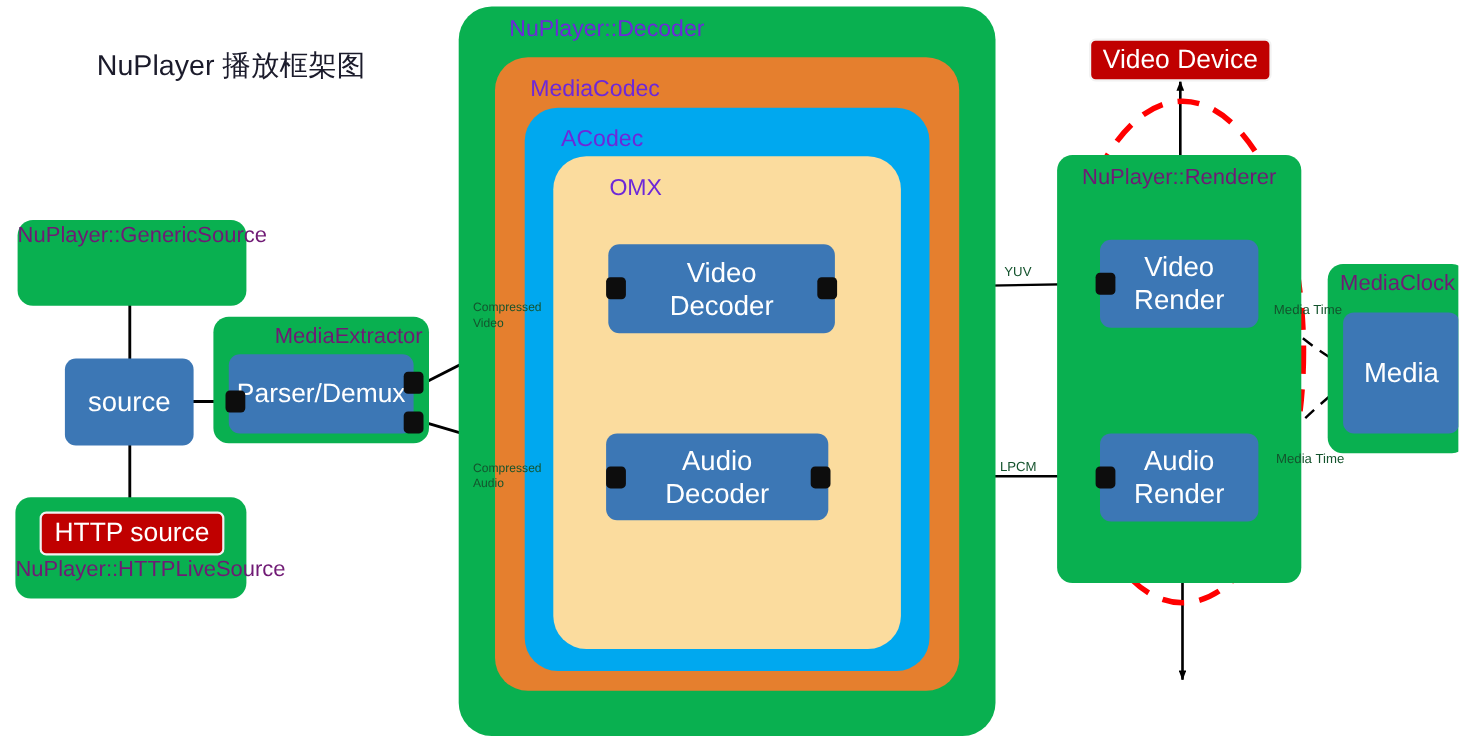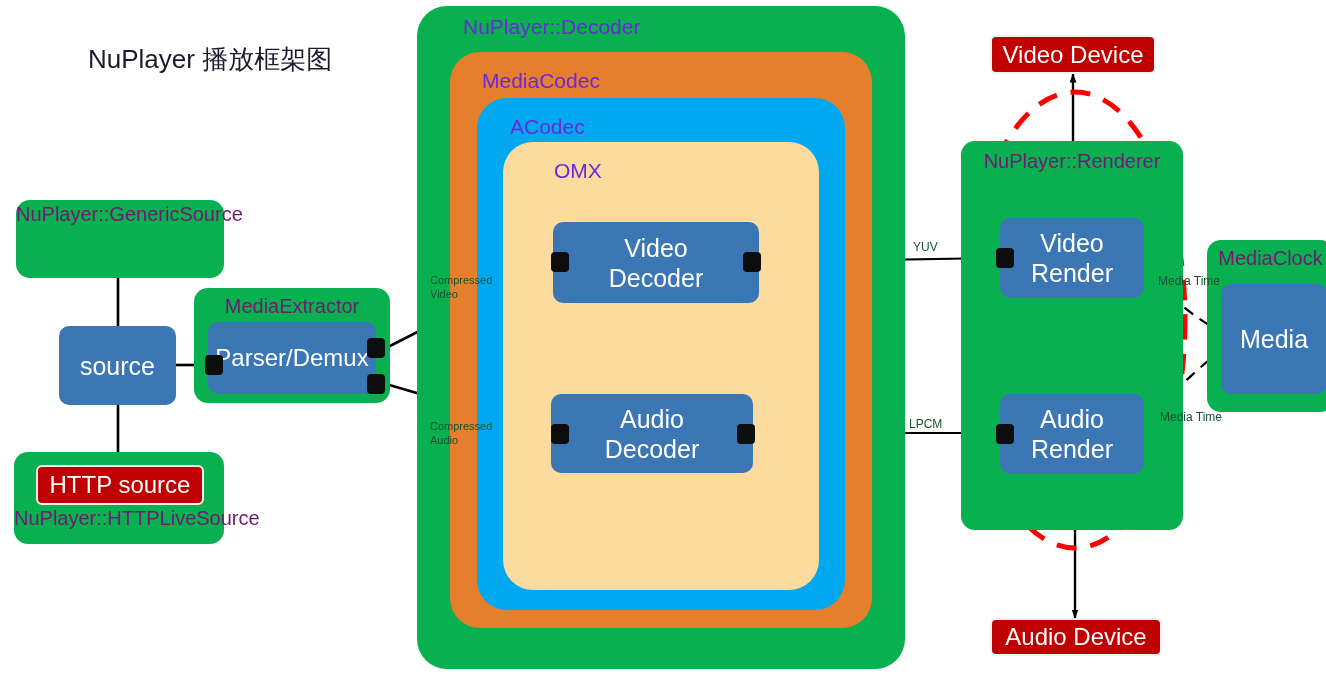--- a/index.html
+++ b/index.html
@@ -153,21 +153,21 @@
   </div>
 
   <div class="abs bluebox" style="left:59px; top:326px; width:117px; height:79px;text-align:right;">source</div>
 
   <div class="abs grp" style="left:14px; top:452px; width:210px; height:92px;">
     <div class="abs redbox" style="left:22px; top:13px; width:168px; height:40px;">HTTP source</div>
     <div class="grp-label" style="top:54px;">NuPlayer::HTTPLiveSource</div>
   </div>
 
   <div class="abs grp" style="left:194px; top:288px; width:196px; height:115px;">
-    <div class="grp-label" style="top:6px;">MediaExtractor</div>
+    <div class="grp-label" style="top:6px;padding-left:25px;">MediaExtractor</div>
     <div class="abs bluebox" style="left:14px; top:34px; width:168px; height:72px; font-size:24px;">Parser/Demux</div>
   </div>
   <div class="port" style="left:205px; top:355px;"></div>
   <div class="port" style="left:367px; top:338px;"></div>
   <div class="port" style="left:367px; top:374px;"></div>
 
   <div class="abs ring ring-green" style="left:417px; top:6px; width:488px; height:663px;"></div>
   <div class="abs ring-label" style="left:463px; top:14px;">NuPlayer::Decoder</div>
 
   <div class="abs ring ring-orange" style="left:450px; top:52px; width:422px; height:576px;"></div>
@@ -214,20 +214,19 @@
     <span>Audio</span>
     <span>Render</span>
   </div>
   <div class="port" style="left:996px; top:424px;"></div>
 
   <div class="abs grp" style="left:1207px; top:240px; width:127px; height:172px;">
     <div class="grp-label" style="top:6px;">MediaClock</div>
     <div class="abs bluebox" style="left:14px; top:44px; width:106px; height:110px;">Media</div>
   </div>
 
-  <div class="abs redbox" style="left:990px; top:618px; width:172px; height:38px;">Audio Device</div>
 
   <div class="anno anno-md" style="left:913px; top:240px;">YUV</div>
   <div class="anno anno-md" style="left:909px; top:417px;">LPCM</div>
   <div class="anno anno-md" style="left:1158px; top:274px;">Media Time</div>
   <div class="anno anno-md" style="left:1160px; top:410px;">Media Time</div>
 
 </div>
 
 </body></html>

